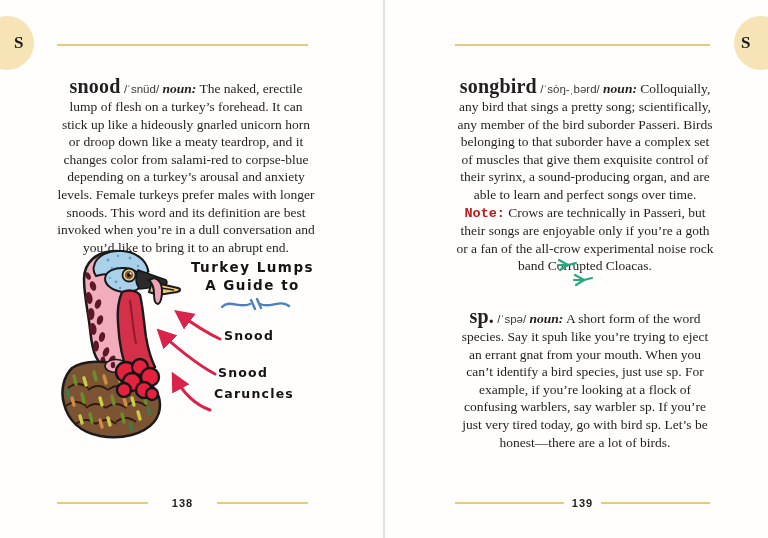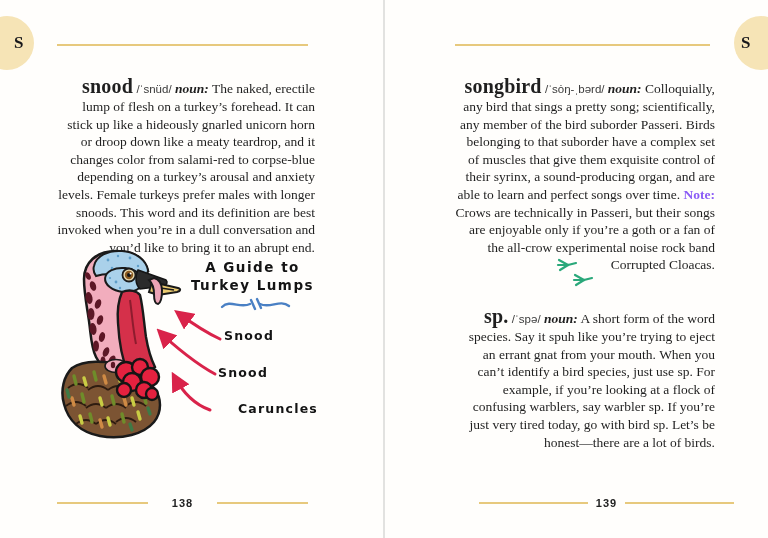--- a/index.html
+++ b/index.html
@@ -12,43 +12,43 @@
   .divider{position:absolute;left:383px;top:0;width:2px;height:538px;background:#e2e2e0;}
   .tab-circle{position:absolute;width:54px;height:54px;border-radius:50%;background:#f6e4b6;top:16px;}
   .tab-circle.left{left:-20px;}
   .tab-circle.right{left:734px;}
   .tab-letter{position:absolute;top:33px;font-family:"Liberation Serif",serif;font-weight:bold;font-size:17px;color:#17171a;}
   .tab-letter.left{left:14px;}
   .tab-letter.right{left:741px;}
   .rule{position:absolute;height:2px;background:#e7c97d;top:44px;}
   .rule.left{left:57px;width:251px;}
   .rule.right{left:455px;width:255px;}
-  .entry{position:absolute;font-size:13.5px;line-height:17.6px;text-align:right;}
+  .entry{position:absolute;font-size:13.5px;line-height:17.6px;text-align:center;}
   .headword{font-weight:bold;font-size:20px;letter-spacing:.2px;}
   .pron{font-family:"Liberation Sans",sans-serif;font-size:11.5px;color:#3a3a3a;}
   .pos{font-weight:bold;font-style:italic;}
   .it{}
-  .note{color:#8b5cf6;font-weight:bold;}
+  .note{color:#b91c1c;font-weight:bold;font-family:Liberation Mono, monospace;}
   #snood-entry{left:57px;top:64px;width:258px;}
   #songbird-entry{left:455px;top:64px;width:260px;}
   #sp-entry{left:455px;top:294px;width:260px;}
   #illustration{position:absolute;left:60px;top:246px;width:312px;height:205px;}
   #turkey-svg{position:absolute;left:0;top:2px;}
   .hand{font-family:"DejaVu Sans",sans-serif;font-weight:bold;color:#141414;}
   .illus-title{position:absolute;left:120px;top:12px;width:145px;text-align:center;font-size:13.5px;letter-spacing:1.5px;line-height:18px;}
   #squiggle{position:absolute;left:158px;top:50px;}
   .lump-label{position:absolute;font-size:12.5px;letter-spacing:1.2px;}
   #label-snood{left:164px;top:82px;}
   #label-wattle{left:158px;top:119px;}
-  #label-caruncles{left:154px;top:155px;margin-left:24px;}
+  #label-caruncles{left:154px;top:140px;}
   #arrows-svg{position:absolute;left:0;top:0;pointer-events:none;}
   #footprints{position:absolute;left:548px;top:254px;}
   .pagenum-row{position:absolute;top:497px;display:flex;align-items:center;gap:8px;}
   .pagenum-row.left{left:57px;width:251px;gap:24px;}
-  .pagenum-row.right{left:479px;width:255px;}
+  .pagenum-row.right{left:455px;width:255px;}
   .pagenum-row .seg{flex:1;height:2px;background:#e7c97d;}
   .pagenum{font-family:"Liberation Sans",sans-serif;font-weight:bold;font-size:11px;letter-spacing:1px;color:#222;}
 </style>
 </head>
 <body>
 
 <div class="divider"></div>
 
 <div class="tab-circle left"></div>
 <div class="tab-letter left">S</div>
@@ -160,22 +160,22 @@
       <circle cx="80" cy="119" r="8"></circle>
       <circle cx="90" cy="129" r="9"></circle>
       <circle cx="72" cy="134" r="9"></circle>
       <circle cx="84" cy="142" r="8"></circle>
       <circle cx="64" cy="142" r="7"></circle>
       <circle cx="92" cy="146" r="6"></circle>
     </g>
   </svg>
 
   <div class="hand illus-title">
+    <div>Turkey Lumps</div>
     <div>A Guide to</div>
-    <div>Turkey Lumps</div>
   </div>
 
   <svg id="squiggle" width="76" height="16" viewBox="0 0 76 16">
     <g stroke="#4a80c4" stroke-width="2.4" fill="none" stroke-linecap="round">
       <path d="M 4 11 C 12 3, 22 13, 32 8"></path>
       <path d="M 42 8 C 52 13, 62 3, 71 10"></path>
       <path d="M 33 4 L 37 13"></path>
       <path d="M 39 3 L 43 12"></path>
     </g>
   </svg>

